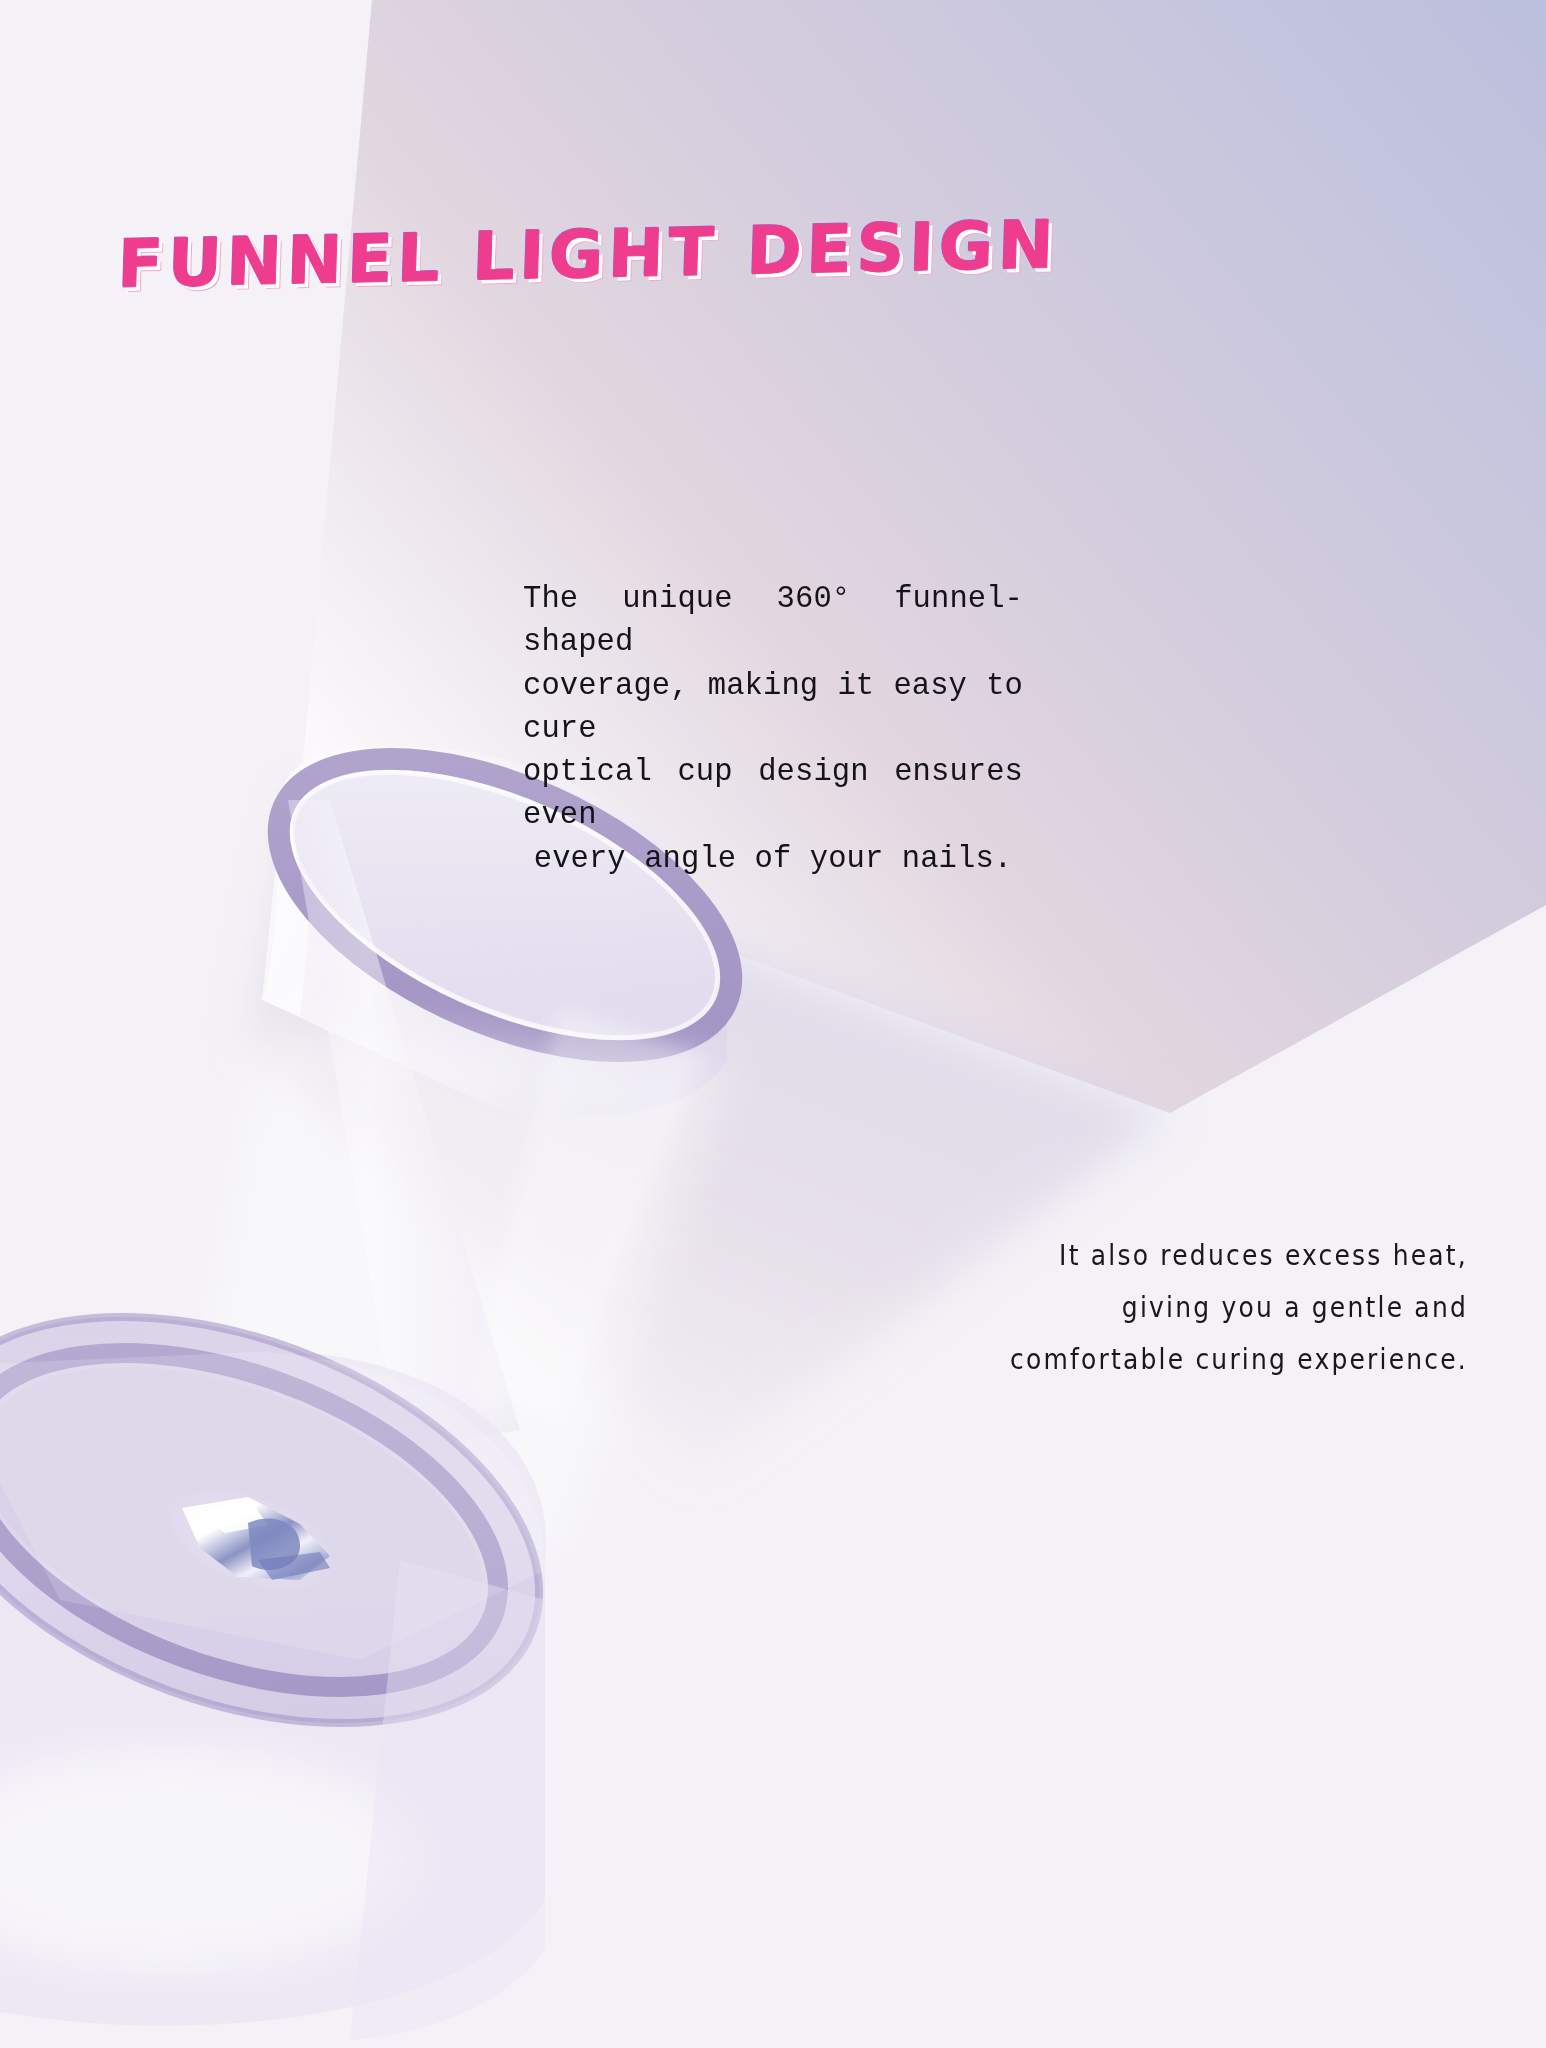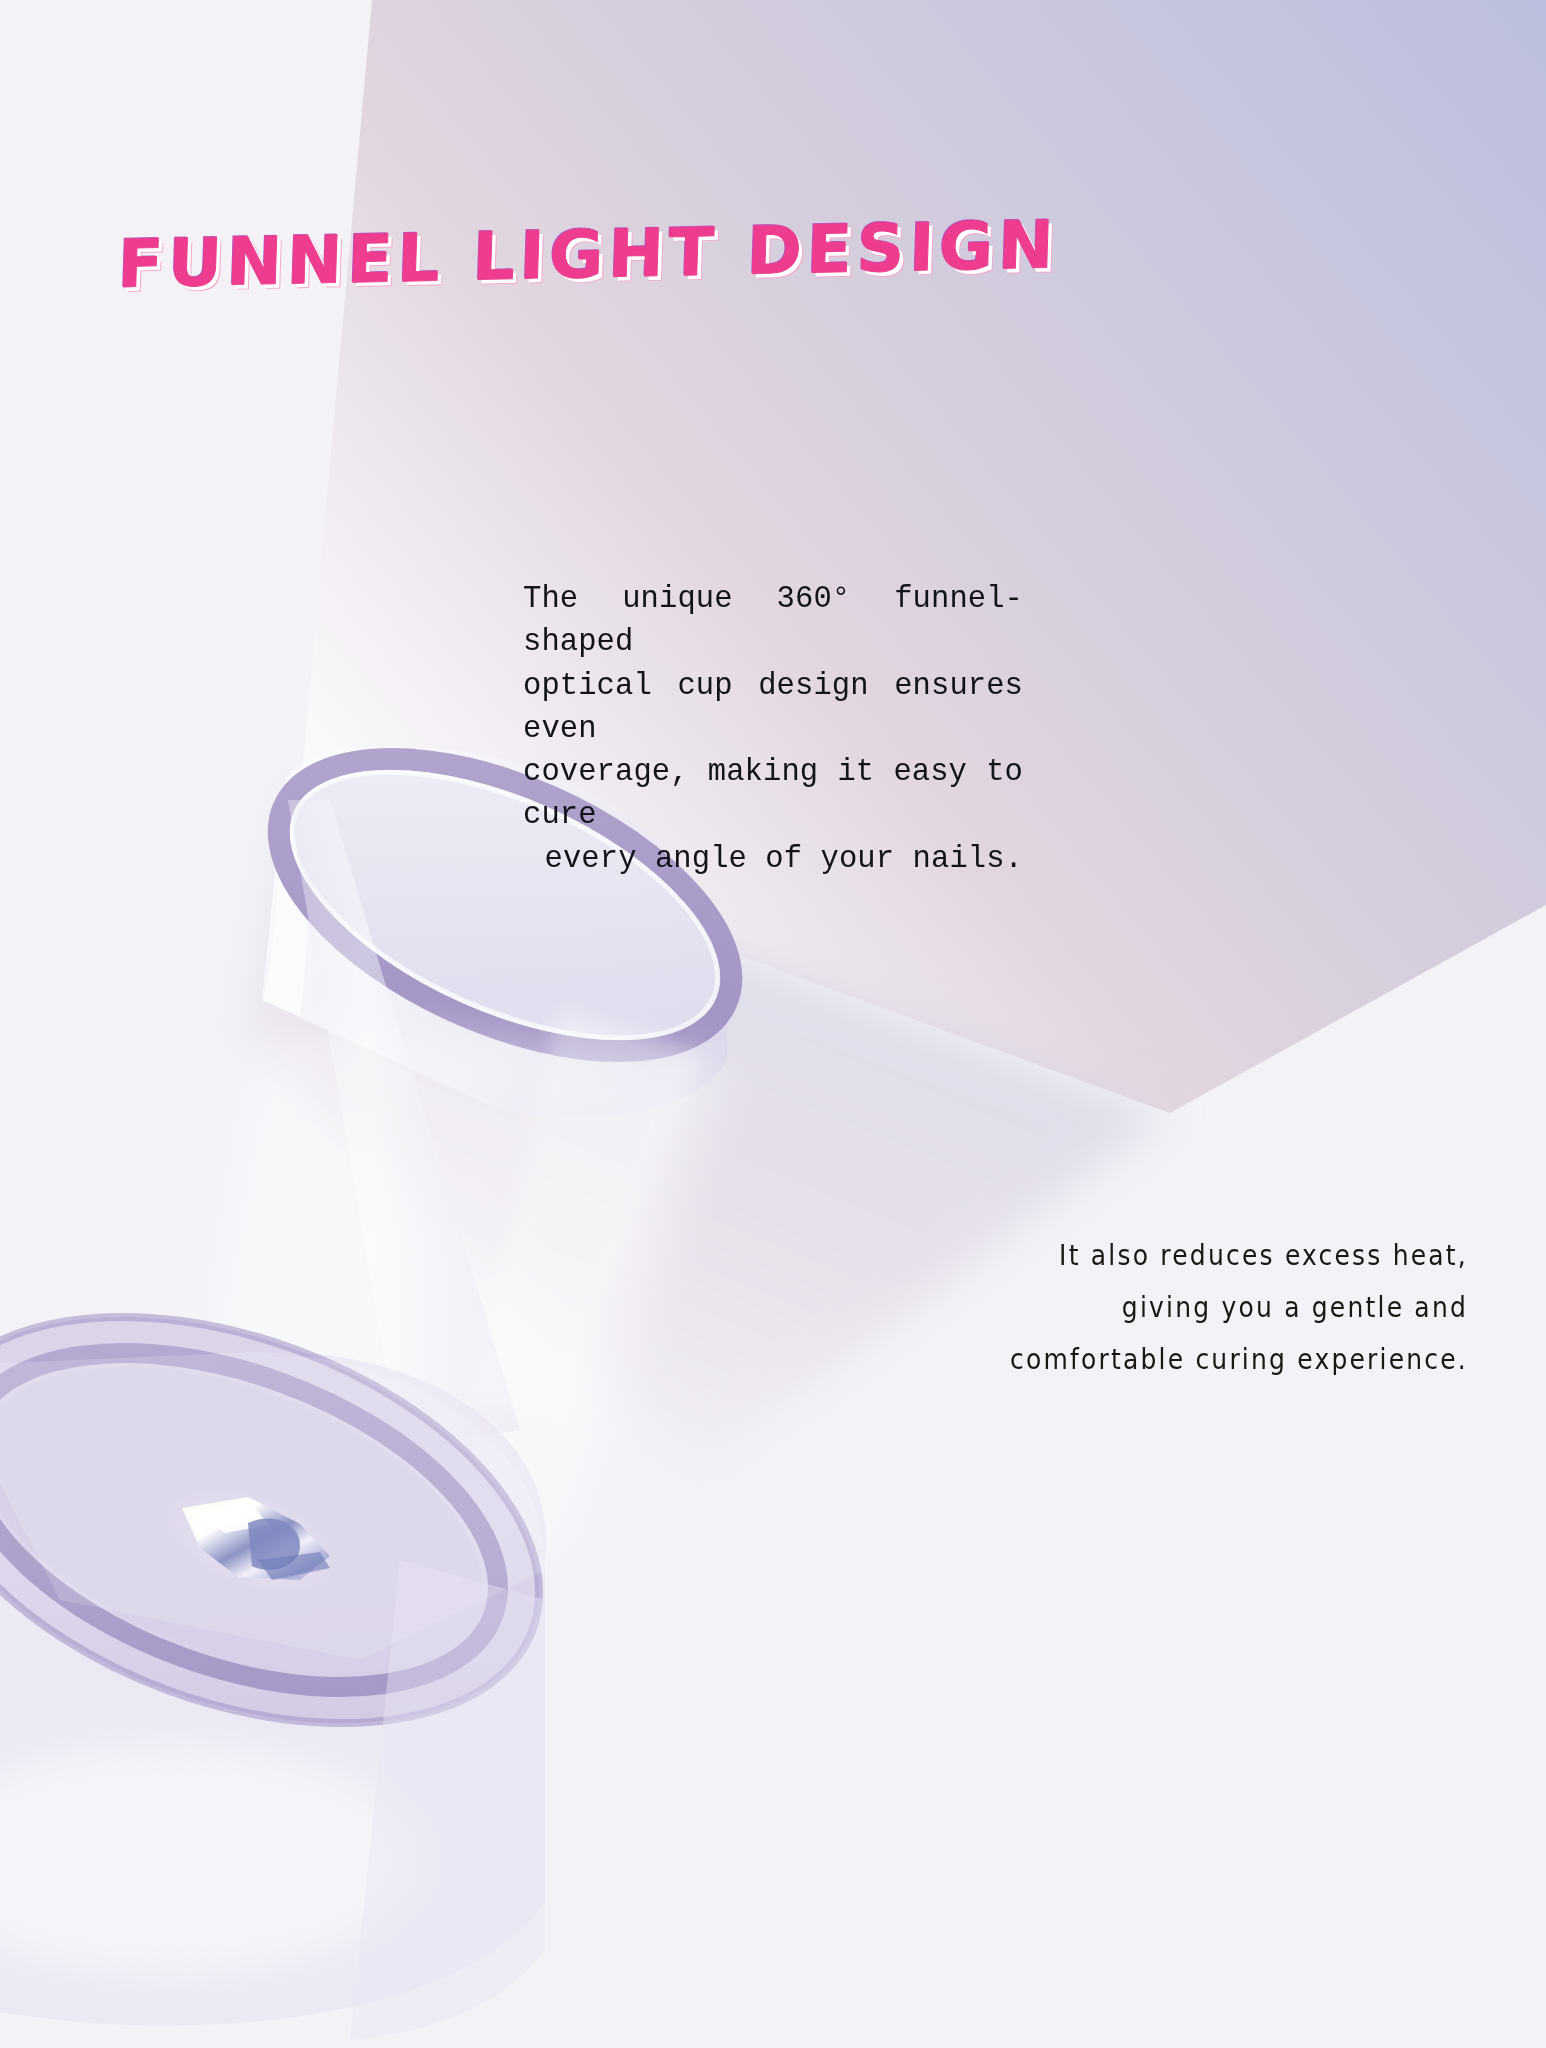--- a/index.html
+++ b/index.html
@@ -43,21 +43,21 @@
     left:523px; top:578px;
     width:500px;
     font-family:Liberation Mono, monospace;
     font-size:30.5px;
     line-height:1.42;
     color:#15131a;
     text-align:justify;
     text-justify:inter-word;
     letter-spacing:0.1px;
   }
-  .body-copy .lastline{text-align:right;}
+  .body-copy .lastline{text-align:center;}
 
   
   .note{
     position:absolute;
     right:78px; bottom:662px;
     width:620px;
     font-family:"DejaVu Sans", sans-serif;
     font-size:25px;
     line-height:1.85;
     color:#1b1717;
@@ -212,22 +212,22 @@
       </g>
     </g>
 
     <path d="M400,1560 L 545,1600 L 545,1950 C 500,2010 420,2035 350,2040 Z" fill="#e9e4f3" opacity="0.45"></path>
   </svg>
 
   <h1 class="title">FUNNEL LIGHT DESIGN</h1>
 
   <div class="body-copy">
     <div>The unique 360° funnel-shaped</div>
+    <div>coverage, making it easy to cure</div>
     <div>optical cup design ensures even</div>
-    <div>coverage, making it easy to cure</div>
     <div class="lastline">every angle of your nails.</div>
   </div>
 
   <div class="note">
     <div>It also reduces excess heat,</div>
     <div>giving you a gentle and</div>
     <div>comfortable curing experience.</div>
   </div>
 
 </div>

